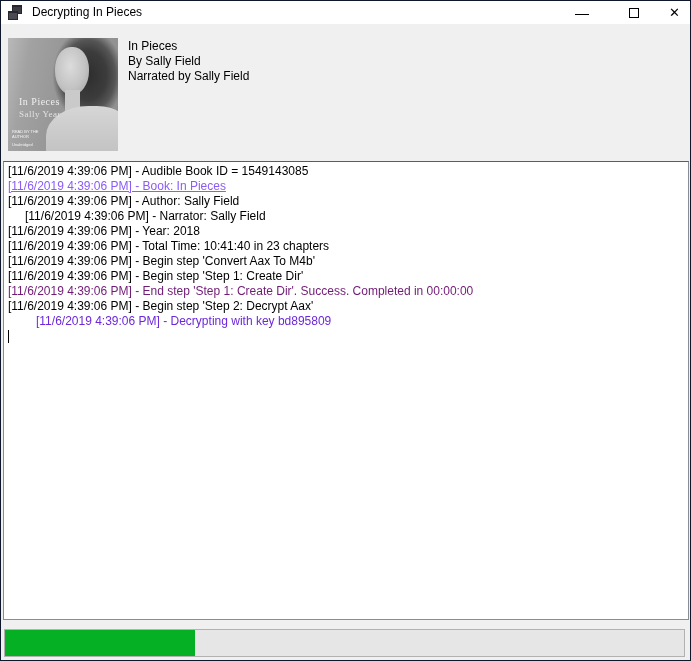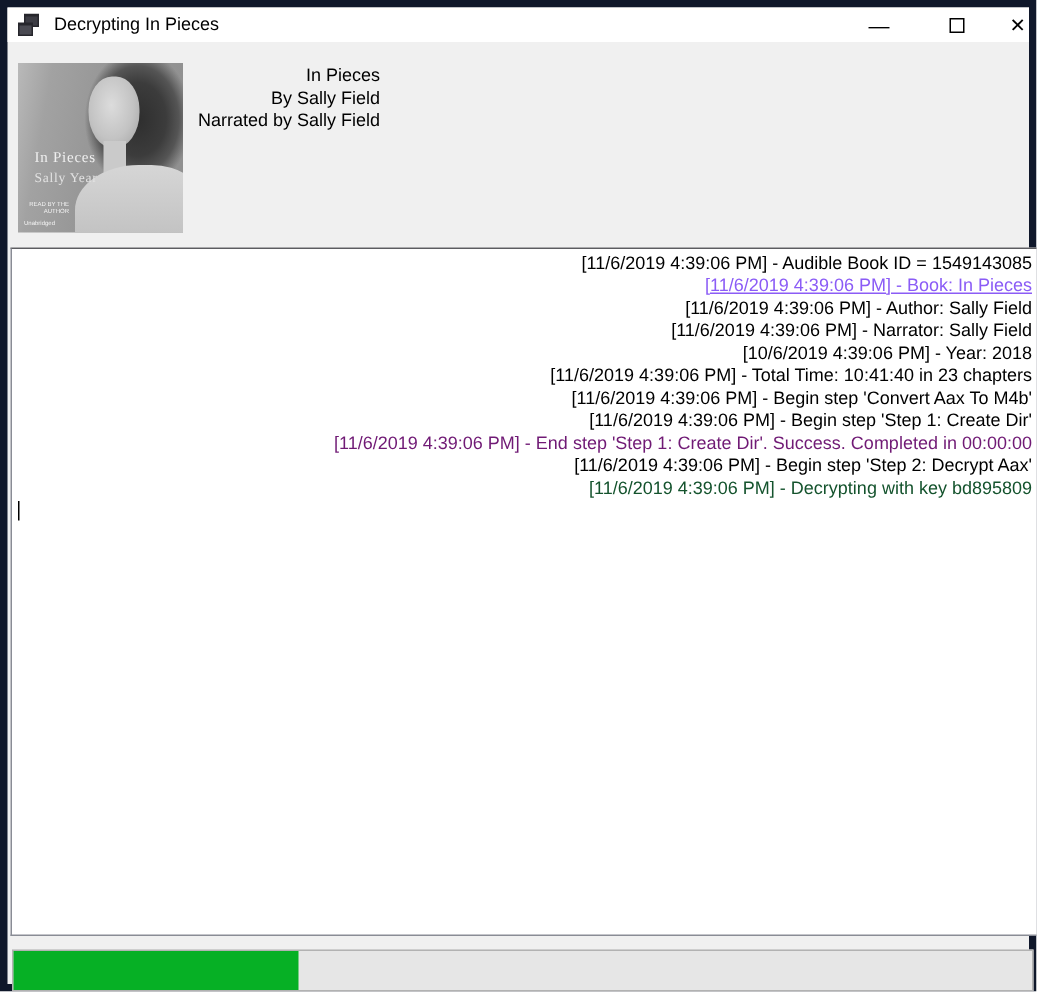--- a/index.html
+++ b/index.html
@@ -1,21 +1,21 @@
 <!DOCTYPE html>
 <html><head>
 <meta charset="utf-8">
 <style>
   * { margin:0; padding:0; box-sizing:border-box; }
   html,body { width:691px; height:661px; overflow:hidden; }
   body { font-family:"Liberation Sans", sans-serif; background:#ffffff; }
 
   .window {
     position:relative; width:691px; height:661px;
-    background:#f0f0f0; border:5px solid #0f172a;text-align:right;
+    background:#f0f0f0; border:1px solid #0f172a;
   }
 
   
   .titlebar {
     position:absolute; top:0; left:0; right:0; height:23px;
     background:#ffffff;
   }
   .app-icon { position:absolute; left:7px; top:4px; width:15px; height:15px; }
   .titlebar-title {
     position:absolute; left:31px; top:4px; font-size:12px; color:#000;
@@ -144,27 +144,27 @@
     <div>By Sally Field</div>
     <div>Narrated by Sally Field</div>
   </div>
 
   <div class="log-box">
     <div id="log-output">
         <div class="log-line" style="color: rgb(0, 0, 0);">[11/6/2019 4:39:06 PM] - Audible Book ID = 1549143085</div>
         <div class="log-line" style="color: #8b5cf6; text-decoration: underline;">[11/6/2019 4:39:06 PM] - Book: In Pieces</div>
         <div class="log-line" style="color: rgb(0, 0, 0);">[11/6/2019 4:39:06 PM] - Author: Sally Field</div>
         <div class="log-line" style="color: rgb(0, 0, 0); margin-left: 17px;">[11/6/2019 4:39:06 PM] - Narrator: Sally Field</div>
-        <div class="log-line" style="color: rgb(0, 0, 0);">[10/6/2019 4:39:06 PM] - Year: 2018</div>
+        <div class="log-line" style="color: rgb(0, 0, 0);">[11/6/2019 4:39:06 PM] - Year: 2018</div>
         <div class="log-line" style="color: rgb(0, 0, 0);">[11/6/2019 4:39:06 PM] - Total Time: 10:41:40 in 23 chapters</div>
         <div class="log-line" style="color: rgb(0, 0, 0);">[11/6/2019 4:39:06 PM] - Begin step 'Convert Aax To M4b'</div>
         <div class="log-line" style="color: rgb(0, 0, 0);">[11/6/2019 4:39:06 PM] - Begin step 'Step 1: Create Dir'</div>
         <div class="log-line" style="color: #701a75;">[11/6/2019 4:39:06 PM] - End step 'Step 1: Create Dir'. Success. Completed in 00:00:00</div>
         <div class="log-line" style="color: rgb(0, 0, 0);">[11/6/2019 4:39:06 PM] - Begin step 'Step 2: Decrypt Aax'</div>
-        <div class="log-line" style="color: #14532d; padding-left: 28px;">[11/6/2019 4:39:06 PM] - Decrypting with key bd895809</div>
+        <div class="log-line" style="color: #6d28d9; padding-left: 28px;">[11/6/2019 4:39:06 PM] - Decrypting with key bd895809</div>
       </div>
     <div class="caret-line">
       <span class="caret"></span>
     </div>
   </div>
 
   <div class="progress">
     <div class="progress-fill" style="width: 28%; background: rgb(6, 176, 37);"></div>
   </div>
 

